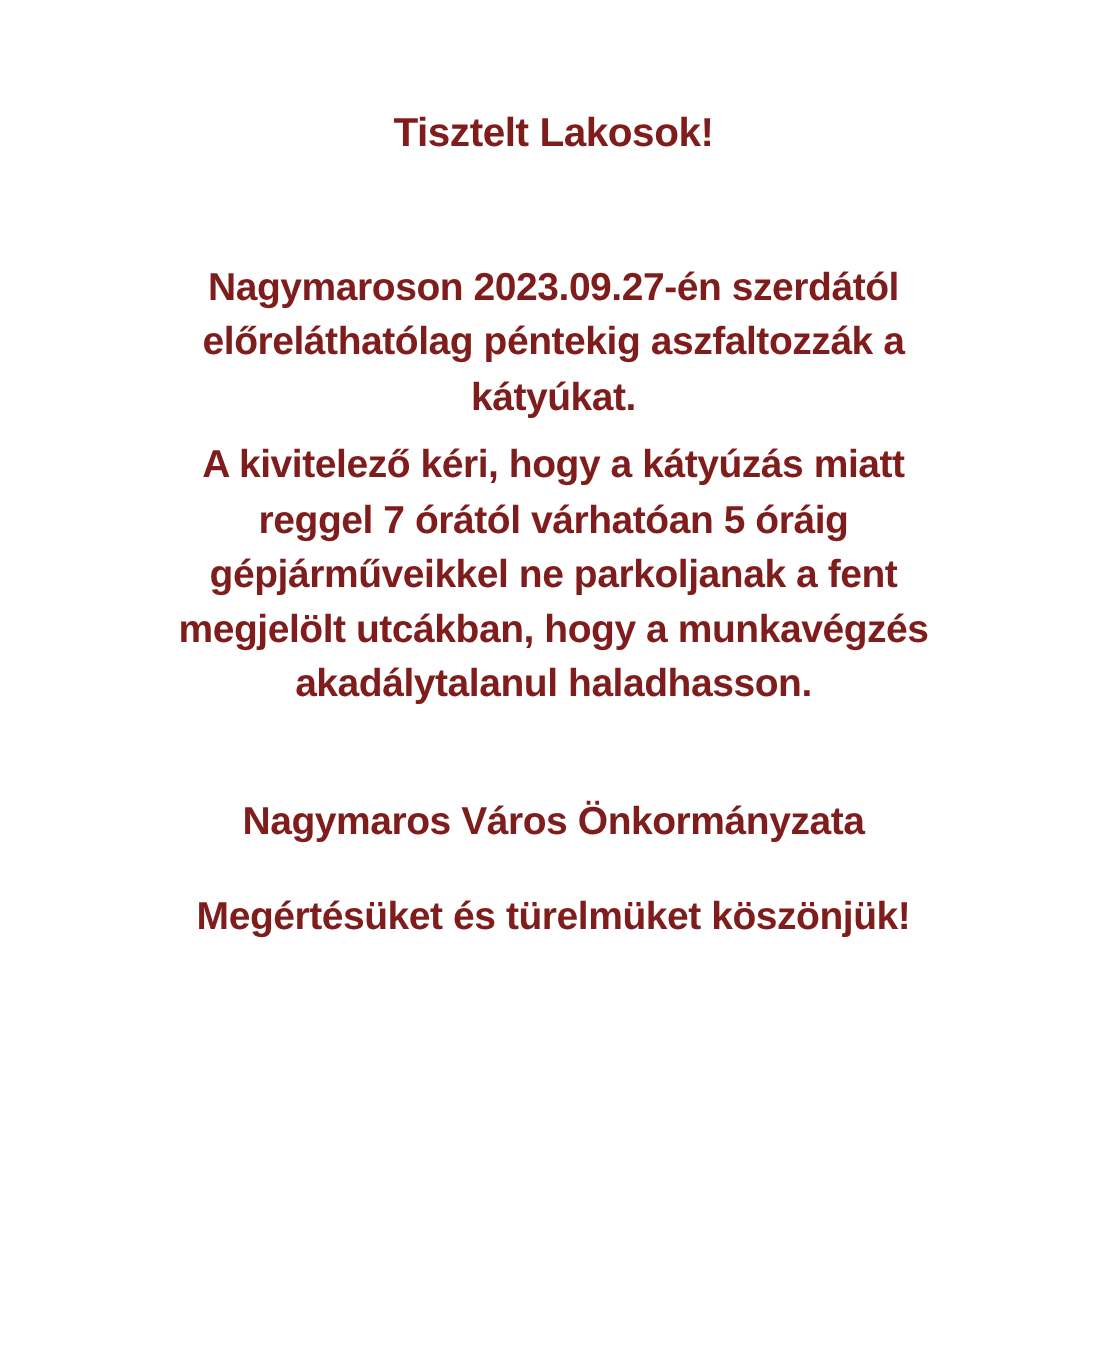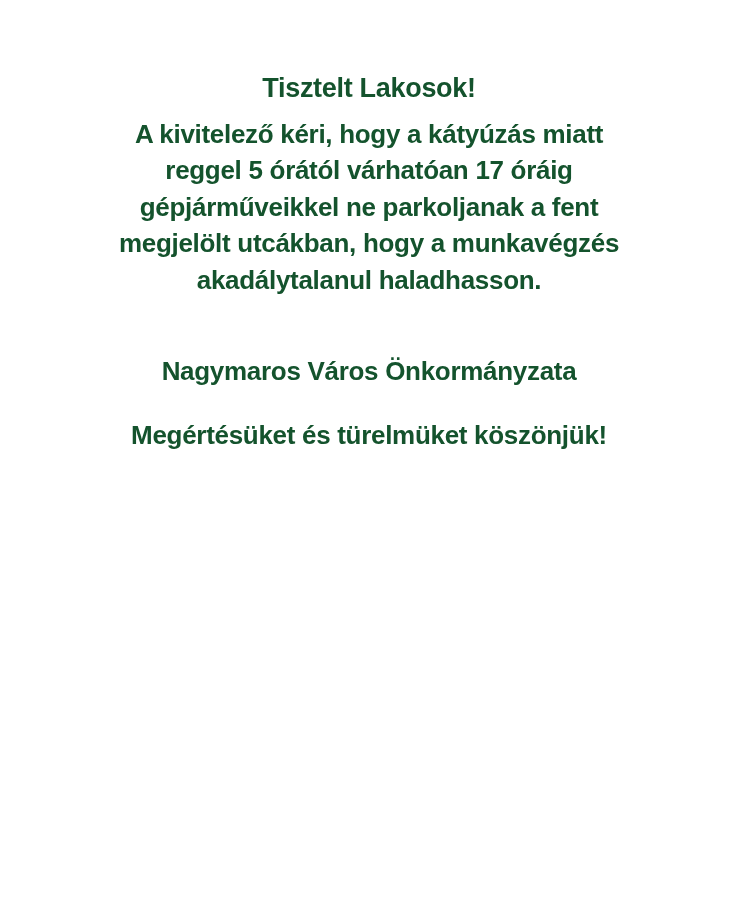--- a/index.html
+++ b/index.html
@@ -8,21 +8,21 @@
     background: #ffffff;
   }
   .page {
     position: relative;
     width: 738px;
     height: 914px;
     background: #ffffff;
     overflow: hidden;
     font-family: "Liberation Sans", "DejaVu Sans", sans-serif;
     font-weight: bold;
-    color: #14532d;
+    color: #7f1d1d;
   }
   .content {
     box-sizing: border-box;
     width: 100%;
     padding: 70px 45px 0 45px;
     text-align: center;
   }
   .notice-title {
     font-size: 27px;
     line-height: 36.5px;
@@ -50,24 +50,27 @@
   }
 </style>
 </head>
 <body>
 
 <div class="page">
   <div class="content">
 
     <h1 class="notice-title">Tisztelt Lakosok!</h1>
 
+    <p class="para para-first">Nagymaroson 2023.09.27-én szerdától
+előreláthatólag péntekig aszfaltozzák a
+kátyúkat.</p>
 
 
     <p class="para para-mid">A kivitelező kéri, hogy a kátyúzás miatt
-reggel 5 órától várhatóan 17 óráig
+reggel 7 órától várhatóan 5 óráig
 gépjárműveikkel ne parkoljanak a fent
 megjelölt utcákban, hogy a munkavégzés
 akadálytalanul haladhasson.</p>
 
     <p class="para signature">Nagymaros Város Önkormányzata</p>
 
     <p class="para closing">Megértésüket és türelmüket köszönjük!</p>
 
   </div>
 </div>

